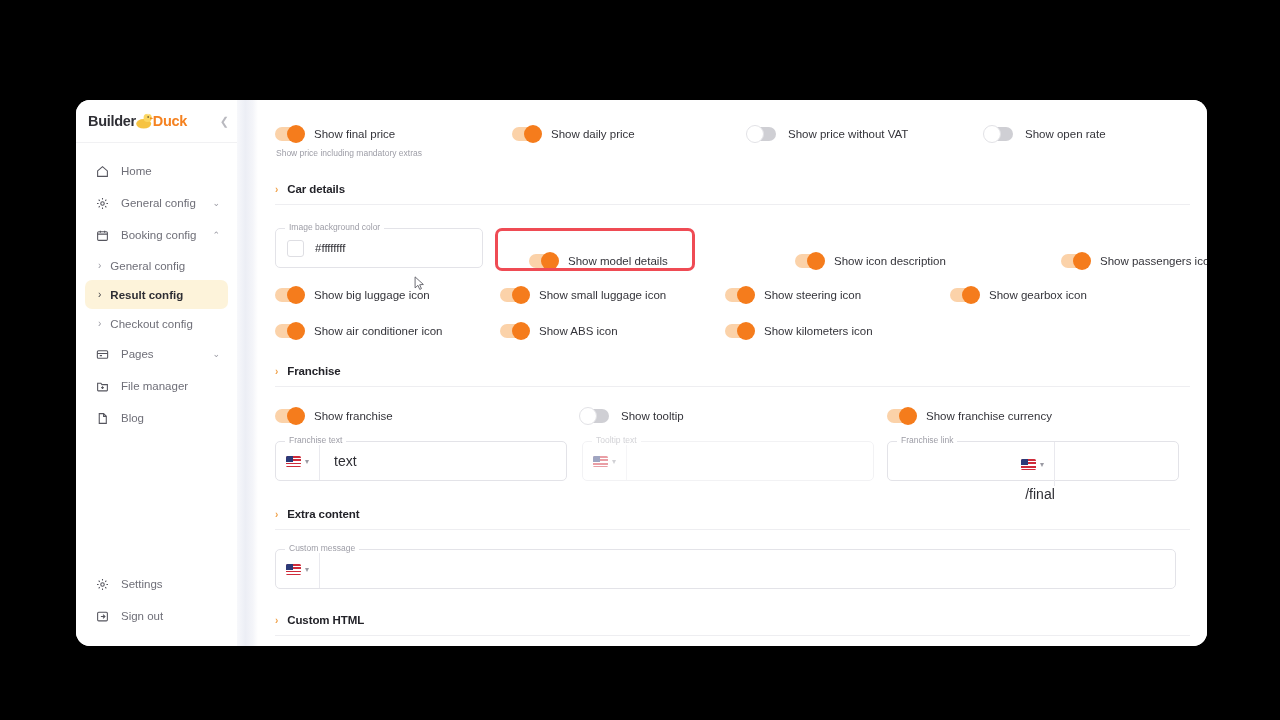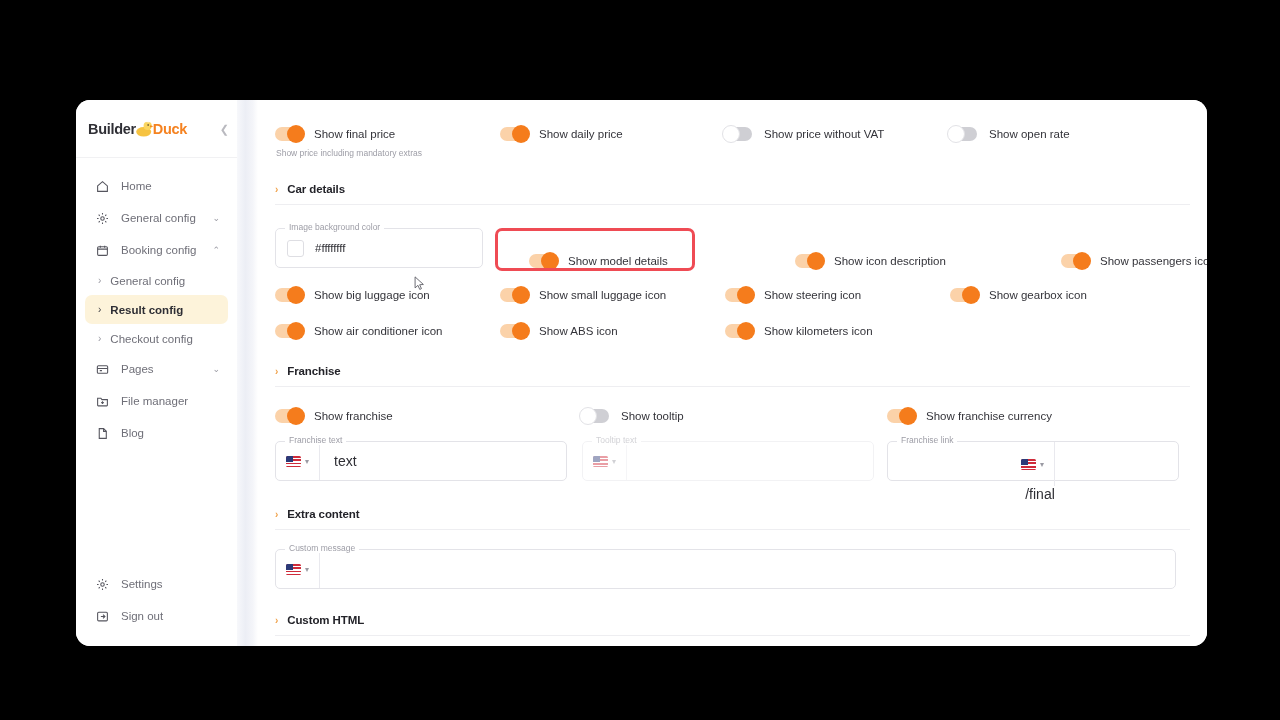--- a/index.html
+++ b/index.html
@@ -22,21 +22,21 @@
   
   .sidebar {
     width: 161px;
     background: #ffffff;
     display: flex;
     flex-direction: column;
     flex: 0 0 161px;
     position: relative;
   }
   .brand {
-    height: 58px;
+    height: 43px;
     display: flex;
     align-items: center;
     padding: 0 10px 0 12px;
     position: relative;
     border-bottom: 1px solid #f1f1f3;
   }
   .brand-text { font-size: 14.5px; font-weight: bold; letter-spacing: -0.3px; white-space: nowrap; }
   .brand-b { color: #2f2f35; }
   .brand-d { color: #f58220; }
   .duck-icon { width: 19px; height: 17px; position: relative; display: inline-block; margin: 0 -1px 0 -1px; vertical-align: -3px; }
@@ -318,21 +318,21 @@
         <span class="label">Sign out</span>
       </div>
     </div>
   </aside>
 
   <div class="gutter"></div>
 
   <main class="content">
     <div class="content-inner">
 
-      <div class="row" style="margin-top:27px;">
+      <div class="row" style="margin-top:27px;gap:12px;">
         <div class="cell">
           <span class="toggle on">
               <span class="knob"></span>
             </span>
           <span class="tg-label">Show final price</span>
         </div>
         <div class="cell">
           <span class="toggle on">
               <span class="knob"></span>
             </span>

